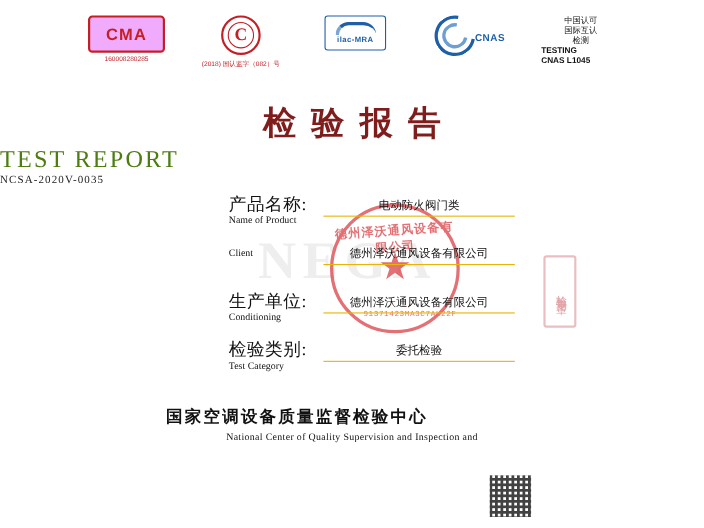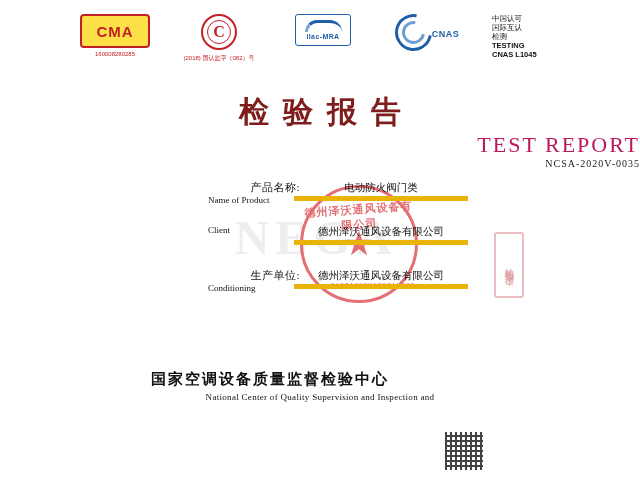--- a/index.html
+++ b/index.html
@@ -47,21 +47,21 @@
     border: 2px solid #c32026;
     border-radius: 4px;
     display: flex;
     align-items: center;
     justify-content: center;
     color: #c32026;
     font-family: "Liberation Sans", sans-serif;
     font-weight: bold;
     font-size: 15px;
     letter-spacing: 1px;
-    background: #fde047;
+    background: #f0abfc;
   }
   .cma-code {
     margin-top: 3px;
     font-size: 6px;
     color: #c32026;
     font-family: "Liberation Sans", sans-serif;
     letter-spacing: 0px;
   }
 
   
@@ -162,20 +162,21 @@
     text-align: left;
     color: #111;
     font-family: "Liberation Sans", sans-serif;
     font-size: 7px;
     line-height: 9px;
     width: 72px;
   }
   .cnas-block .cn {
     font-family: "Liberation Sans", sans-serif;
     font-size: 7.5px;
+    text-align: center;
   }
   .cnas-block .en {
     font-weight: bold;
     font-size: 7.5px;
   }
 
   
   .title-cn {
     position: absolute;
     top: 92px;
@@ -185,31 +186,31 @@
     font-size: 30px;
     font-weight: bold;
     letter-spacing: 14px;
     text-indent: 14px;
     color: #7f1d1d;
   }
   .title-en {
     position: absolute;
     top: 132px;
     width: 640px;
-    text-align: right;
+    text-align: left;
     font-family: "Liberation Serif", serif;
     font-size: 22px;
     letter-spacing: 2px;
-    color: #be185d;
+    color: #4d7c0f;
   }
   .report-no {
     position: absolute;
     top: 158px;
     width: 640px;
-    text-align: right;
+    text-align: left;
     font-family: "Liberation Serif", serif;
     font-size: 10px;
     letter-spacing: 1px;
     color: #222;
   }
 
   
   .fields {
     position: absolute;
     top: 180px;
@@ -221,38 +222,37 @@
     height: 44px;
   }
   .field .labels {
     position: absolute;
     left: 0;
     top: 0;
     width: 92px;
   }
   .field .lab-cn {
     font-family: Liberation Serif, serif;
-    font-size: 11px;
+    font-size: 16px;
     color: #111;
     letter-spacing: 0.5px;
     line-height: 14px;
-    text-align: right;
   }
   .field .lab-en {
     font-family: "Liberation Serif", serif;
     font-size: 9px;
     color: #111;
     line-height: 12px;
   }
   .field .value {
     position: absolute;
     left: 86px;
     top: 0;
     width: 174px;
-    border-bottom: 5px solid #eab308;
+    border-bottom: 1px solid #eab308;
     height: 16px;
     text-align: center;
     font-family: "Liberation Serif", serif;
     font-size: 10.5px;
     color: #111;
     line-height: 16px;
     white-space: nowrap;
     overflow: hidden;
   }
 
@@ -461,20 +461,27 @@
     </div>
 
     <div class="field">
       <div class="labels">
         <div class="lab-cn">生产单位:</div>
         <div class="lab-en">Conditioning</div>
       </div>
       <div class="value">德州泽沃通风设备有限公司</div>
     </div>
 
+    <div class="field">
+      <div class="labels">
+        <div class="lab-cn">检验类别:</div>
+        <div class="lab-en">Test Category</div>
+      </div>
+      <div class="value">委托检验</div>
+    </div>
 
   </div>
 
   <div class="org-cn">国家空调设备质量监督检验中心</div>
   <div class="org-en1">National Center of Quality Supervision and Inspection and</div>
 
   <div class="qr"></div>
 
 </div>
 

